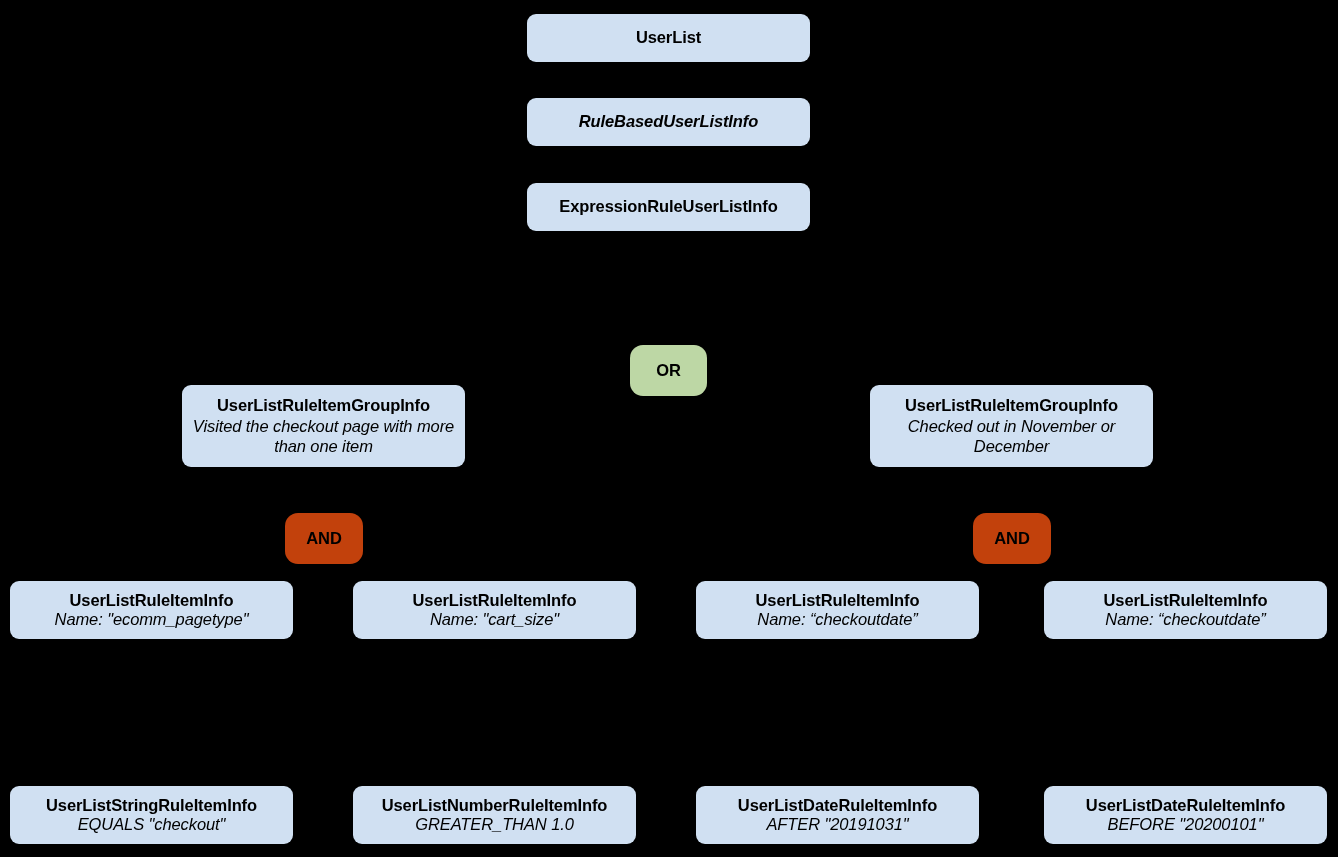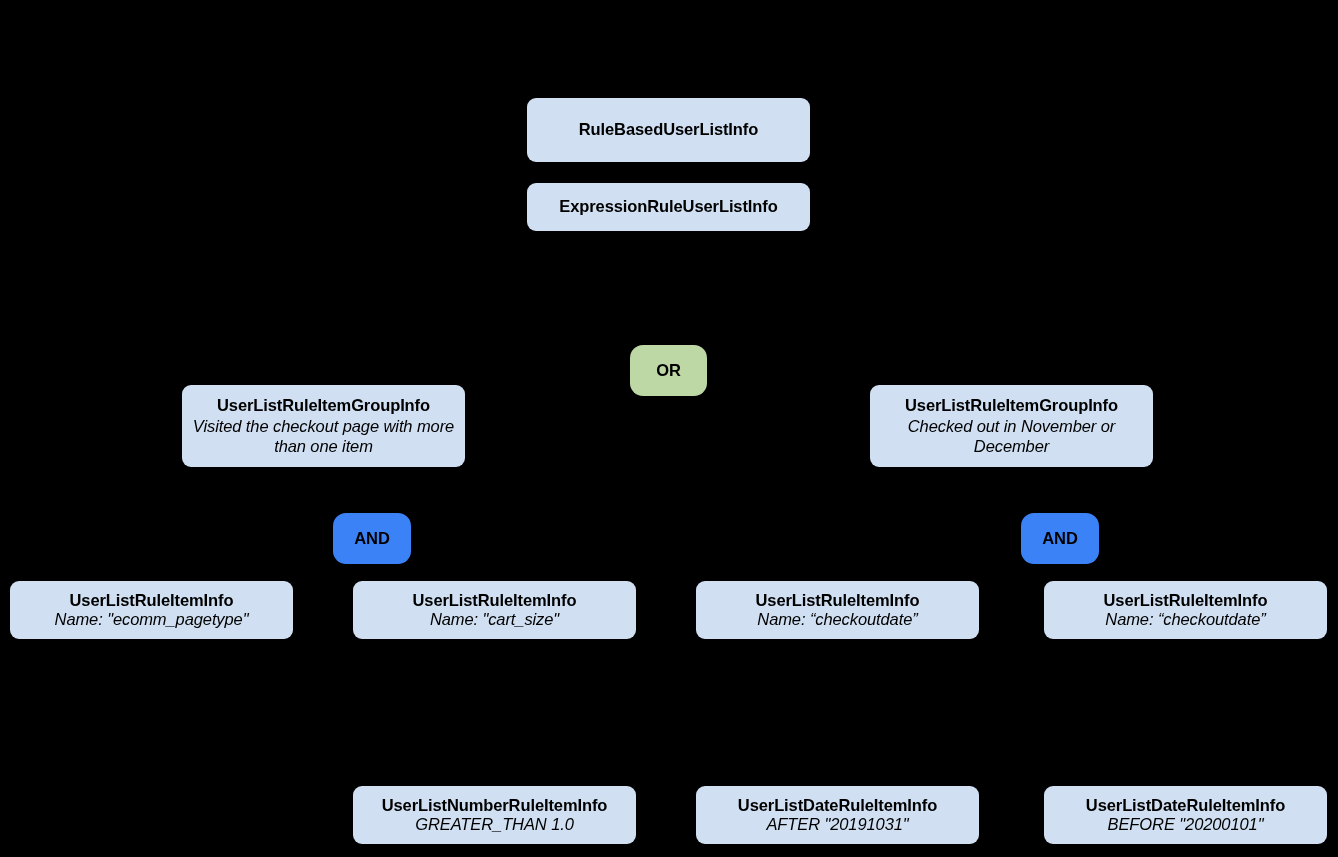--- a/index.html
+++ b/index.html
@@ -53,21 +53,21 @@
     box-sizing: border-box;
     display: flex;
     align-items: center;
     justify-content: center;
     font-weight: bold;
     font-size: 16.5px;
     color: #000000;
     border-radius: 13px;
   }
   .op.or  { background: #bdd7a5; }
-  .op.and { background: #3b82f6; margin-left: 48px; }
+  .op.and { background: #c2410c; }
 
   
   .edges {
     position: absolute;
     left: 0;
     top: 0;
     width: 1338px;
     height: 857px;
     pointer-events: none;
   }
@@ -108,22 +108,25 @@
       <path d="M495,581 l-10,-7 l12,-4 z"></path>
       <path d="M838,581 l-2,-11 l12,4 z"></path>
       <path d="M1186,581 l-10,-7 l12,-4 z"></path>
       <path d="M151,786 l-6,-10 l12,0 z"></path>
       <path d="M495,786 l-6,-10 l12,0 z"></path>
       <path d="M838,786 l-6,-10 l12,0 z"></path>
       <path d="M1186,786 l-6,-10 l12,0 z"></path>
     </g>
   </svg>
 
+  <div class="node klass" style="left:527px; top:14px; width:283px; height:48px;">
+    <span class="title">UserList</span>
+  </div>
 
-  <div class="node klass" style="left:527px; top:98px; width:283px; height:64px;">
+  <div class="node klass" style="left:527px; top:98px; width:283px; height:48px;font-style:italic;">
     <span class="title">RuleBasedUserListInfo</span>
   </div>
 
   <div class="node klass" style="left:527px; top:183px; width:283px; height:48px;text-align:right;">
     <span class="title">ExpressionRuleUserListInfo</span>
   </div>
 
 
   <div class="op or" style="left:630px; top:345px; width:77px; height:51px;">
     <span>OR</span>
@@ -160,20 +163,24 @@
   <div class="node klass" style="left:696px; top:581px; width:283px; height:58px;">
     <span class="title">UserListRuleItemInfo</span>
     <span class="subtitle">Name: “checkoutdate”</span>
   </div>
 
   <div class="node klass" style="left:1044px; top:581px; width:283px; height:58px;">
     <span class="title">UserListRuleItemInfo</span>
     <span class="subtitle">Name: “checkoutdate”</span>
   </div>
 
+  <div class="node klass" style="left:10px; top:786px; width:283px; height:58px;">
+    <span class="title">UserListStringRuleItemInfo</span>
+    <span class="subtitle">EQUALS "checkout"</span>
+  </div>
 
   <div class="node klass" style="left:353px; top:786px; width:283px; height:58px;">
     <span class="title">UserListNumberRuleItemInfo</span>
     <span class="subtitle">GREATER_THAN 1.0</span>
   </div>
 
   <div class="node klass" style="left:696px; top:786px; width:283px; height:58px;">
     <span class="title">UserListDateRuleItemInfo</span>
     <span class="subtitle">AFTER "20191031"</span>
   </div>

